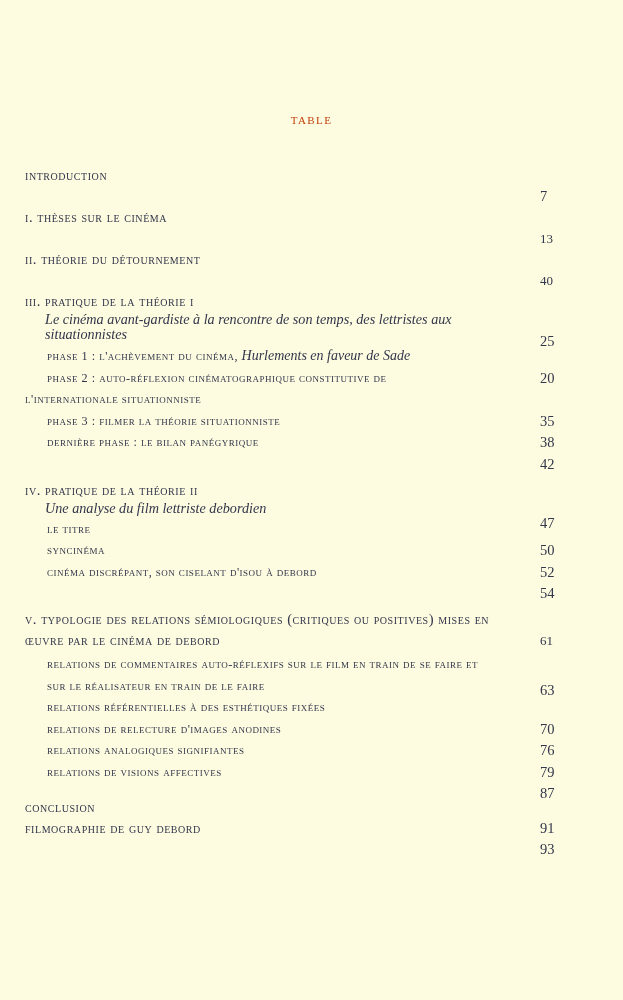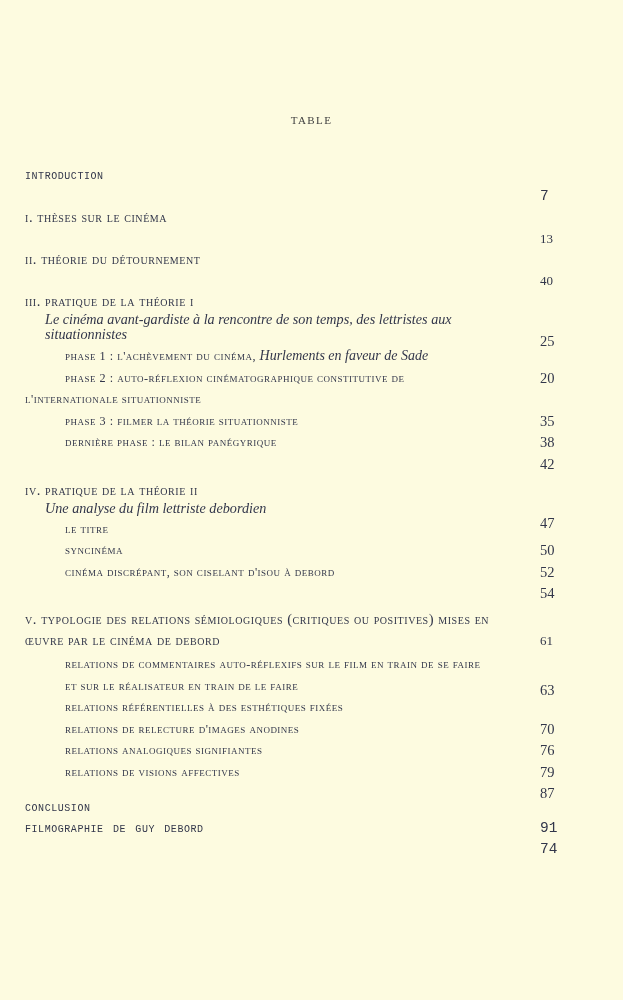--- a/index.html
+++ b/index.html
@@ -27,21 +27,21 @@
   .toc-title {
     position: absolute;
     top: 110px;
     left: 0;
     width: 623px;
     text-align: center;
     font-size: 15.5px;
     letter-spacing: 1.4px;
     font-variant: small-caps;
     text-transform: lowercase;
-    color: #404040;
+    color: #c2410c;
   }
 
   
   .toc-body {
     position: absolute;
     top: 165px;
     left: 0;
     width: 623px;
   }
 
@@ -86,21 +86,20 @@
     letter-spacing: 0;
   }
 
   
   .lvl-plain {
     font-size: 14.6px;
     letter-spacing: 0.55px;
     font-variant: small-caps;
     text-transform: lowercase;
     line-height: 21px;
-    font-family: Liberation Mono, monospace;
   }
   .lvl-plain .pg {
     font-variant: normal;
     text-transform: none;
     letter-spacing: 0;
   }
 
   
   .lvl-italic {
     font-size: 14.2px;
@@ -112,21 +111,21 @@
     font-style: normal;
   }
 
   
   .lvl-sub {
     font-size: 12.2px;
     letter-spacing: 0.5px;
     font-variant: small-caps;
     text-transform: lowercase;
     line-height: 21.5px;
-    padding-left: 65px;
+    padding-left: 47px;
   }
   .lvl-sub .pg {
     font-variant: normal;
     text-transform: none;
     font-size: 14.5px;
     letter-spacing: 0;
   }
 
   .lvl-sub .it {
     font-variant: normal;
@@ -262,17 +261,17 @@
       <span class="pg">87</span>
     </div>
 
     <div class="entry lvl-plain gap-md">
       <span class="txt">Conclusion</span>
       <span class="pg">91</span>
     </div>
 
     <div class="entry lvl-plain">
       <span class="txt">Filmographie de Guy Debord</span>
-      <span class="pg">74</span>
+      <span class="pg">93</span>
     </div>
 
   </div>
 </div>
 
 </body></html>

